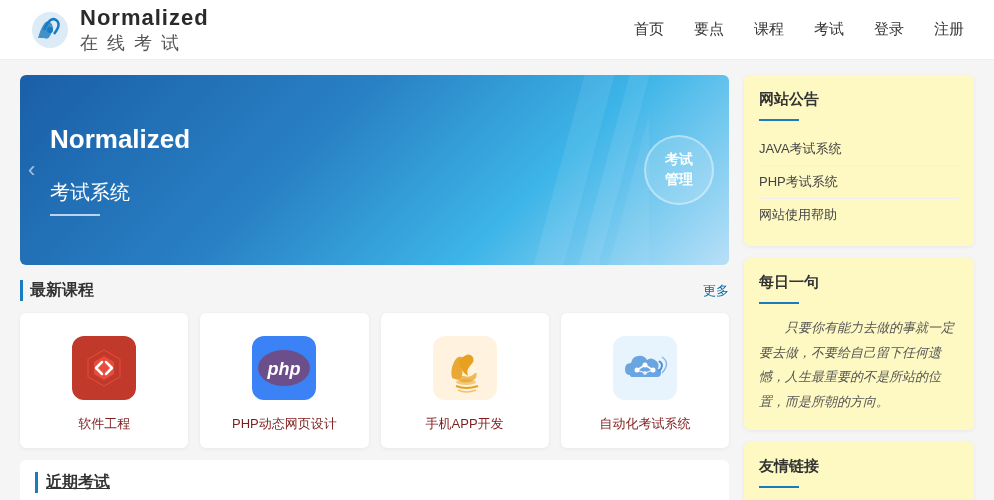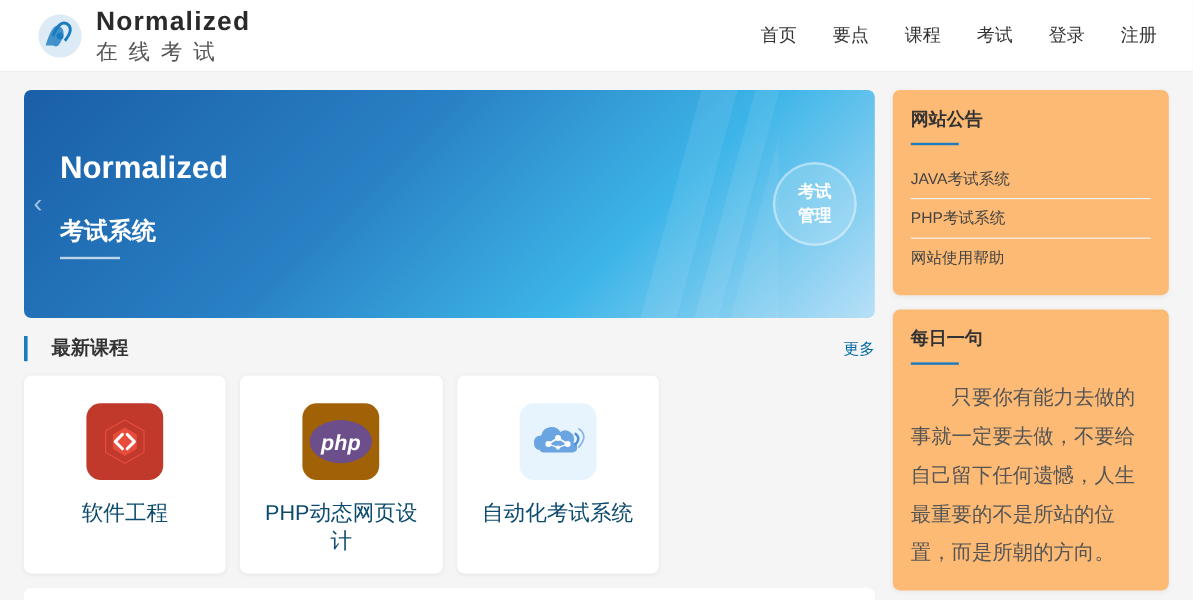--- a/index.html
+++ b/index.html
@@ -17,50 +17,50 @@
 
     
     .main-container { display: flex; gap: 0; padding: 15px 20px; }
     .left-col { flex: 1; min-width: 0; padding-right: 15px; }
     .right-col { width: 230px; flex-shrink: 0; }
 
     
     .banner { border-radius: 6px; overflow: hidden; height: 190px; background: linear-gradient(135deg, #1a5fa8 0%, #2980c4 40%, #3db5e8 70%, #b8e0f7 100%); position: relative; margin-bottom: 15px; display: flex; align-items: center; }
     .banner-left { padding: 25px 30px; flex: 1; }
     .banner-title-main { font-size: 26px; font-weight: bold; color: #fff; margin-bottom: 6px; }
-    .banner-title-sub { font-size: 20px; color: #fff; font-weight: bold; margin-bottom: 8px; margin-top: 24px; }
+    .banner-title-sub { font-size: 20px; color: #fff; font-weight: normal; margin-bottom: 8px; margin-top: 24px; }
     .banner-line { width: 50px; height: 2px; background: #fff; opacity: 0.7; }
     .banner-center { flex: 1; padding: 20px; }
     .banner-desc { font-size: 12px; color: rgba(255,255,255,0.9); line-height: 1.8; }
     .banner-right { width: 100px; display: flex; align-items: center; justify-content: center; }
     .banner-badge { background: rgba(255,255,255,0.15); border: 2px solid rgba(255,255,255,0.4); border-radius: 50%; width: 70px; height: 70px; display: flex; align-items: center; justify-content: center; flex-direction: column; }
     .banner-badge-text { color: #fff; font-size: 14px; font-weight: bold; text-align: center; line-height: 1.4; }
 
     
     .section-header { display: flex; align-items: center; justify-content: space-between; margin-bottom: 12px; }
-    .section-title { font-size: 16px; font-weight: bold; color: #333; border-left: 3px solid #1a7cc0; padding-left: 20px; }
+    .section-title { font-size: 16px; font-weight: bold; color: #333; border-left: 3px solid #1a7cc0; padding-left: 7px; }
     .more-link { font-size: 13px; color: #0369a1; cursor: pointer; }
     .courses-grid { display: grid; grid-template-columns: repeat(4, 1fr); gap: 12px; }
     .course-card { background: #fff; border-radius: 6px; padding: 20px 15px 15px; text-align: center; box-shadow: 0 1px 4px rgba(0,0,0,0.06); }
     .course-icon { width: 70px; height: 70px; margin: 0 auto 12px; display: flex; align-items: center; justify-content: center; }
-    .course-name { font-size: 18px; color: #0c4a6e; margin-top: 6px; }
+    .course-name { font-size: 13px; color: #7f1d1d; margin-top: 6px; }
 
     
     .icon-software { width: 64px; height: 64px; background: #c0392b; border-radius: 12px; display: flex; align-items: center; justify-content: center; position: relative; overflow: hidden; }
-    .icon-php { width: 64px; height: 64px; background: #a16207; border-radius: 12px; display: flex; align-items: center; justify-content: center; color: #fff; font-size: 20px; font-weight: bold; font-style: italic; }
+    .icon-php { width: 64px; height: 64px; background: #3b82f6; border-radius: 12px; display: flex; align-items: center; justify-content: center; color: #fff; font-size: 20px; font-weight: bold; font-style: italic; }
     .icon-java { width: 64px; height: 64px; background: #fff3e0; border-radius: 12px; display: flex; align-items: center; justify-content: center; }
     .icon-iot { width: 64px; height: 64px; background: #e8f4fd; border-radius: 12px; display: flex; align-items: center; justify-content: center; }
 
     
-    .sidebar-card { background: #fdba74; border-radius: 6px; margin-bottom: 12px; padding: 15px; box-shadow: 0 1px 4px rgba(0,0,0,0.06); }
+    .sidebar-card { background: #fef9c3; border-radius: 6px; margin-bottom: 12px; padding: 15px; box-shadow: 0 1px 4px rgba(0,0,0,0.06); }
     .sidebar-card-title { font-size: 15px; font-weight: bold; color: #333; margin-bottom: 10px; }
     .sidebar-divider { width: 40px; height: 2px; background: #1a7cc0; margin-bottom: 12px; }
     .sidebar-link { display: block; font-size: 13px; color: #444; padding: 7px 0; border-bottom: 1px solid #f0f0f0; cursor: pointer; }
     .sidebar-link:last-child { border-bottom: none; }
-    .daily-text { font-size: 17px; color: #555; line-height: 1.9; text-indent: 2em; }
+    .daily-text { font-size: 13px; color: #555; line-height: 1.9; text-indent: 2em; font-style: italic; }
     .bottom-title { font-size: 16px; font-weight: bold; color: #333; border-left: 3px solid #1a7cc0; padding-left: 8px; margin-bottom: 10px; text-decoration: underline; }
   </style>
 </head>
 <body>
 
 <div class="header">
   <div class="logo-area">
     <svg class="logo-icon" viewBox="0 0 40 40">
       <ellipse cx="20" cy="20" rx="18" ry="18" fill="#1a7cc0" opacity="0.15"></ellipse>
       <path d="M8 28 Q14 8 20 12 Q26 16 20 26 Q18 30 14 28 Z" fill="#1a7cc0" opacity="0.8"></path>
@@ -138,20 +138,36 @@
             <div class="icon-php">
               <svg width="54" height="40" viewBox="0 0 54 40">
                 <ellipse cx="27" cy="20" rx="26" ry="18" fill="#6c4f8a"></ellipse>
                 <text x="27" y="27" text-anchor="middle" fill="#fff" font-size="18" font-weight="bold" font-family="Arial" font-style="italic">php</text>
               </svg>
             </div>
           </div>
           <div class="course-name">PHP动态网页设计</div>
         </div>
 
+        <div class="course-card">
+          <div class="course-icon">
+            <div class="icon-java">
+              <svg width="46" height="56" viewBox="0 0 46 56">
+
+                <path d="M10 38 Q8 30 12 22 Q16 14 22 18 Q18 24 20 30 Q22 36 16 40 Z" fill="#e8a020" opacity="0.9"></path>
+                <path d="M20 18 Q26 12 30 16 Q34 20 28 26 Q24 30 26 36 Q20 32 18 26 Q16 20 20 18 Z" fill="#e8a020"></path>
+                <path d="M22 36 Q28 38 32 34 Q36 30 34 38 Q28 44 20 42 Q14 40 18 36 Z" fill="#e8a020" opacity="0.7"></path>
+                <ellipse cx="24" cy="42" rx="10" ry="3" fill="#e8a020" opacity="0.5"></ellipse>
+                <path d="M14 46 Q24 50 36 46" stroke="#e8a020" stroke-width="2" fill="none"></path>
+                <path d="M16 50 Q24 54 34 50" stroke="#e8a020" stroke-width="1.5" fill="none" opacity="0.6"></path>
+              </svg>
+            </div>
+          </div>
+          <div class="course-name">手机APP开发</div>
+        </div>
 
         <div class="course-card">
           <div class="course-icon">
             <div class="icon-iot">
               <svg width="60" height="50" viewBox="0 0 60 50">
 
                 <path d="M15 32 Q10 32 10 26 Q10 20 16 20 Q17 14 23 13 Q29 12 32 17 Q36 14 40 17 Q45 20 43 26 Q46 26 46 30 Q46 34 42 34 L18 34 Q15 34 15 32Z" fill="#4a90d9" opacity="0.8"></path>
 
                 <circle cx="22" cy="27" r="2.5" fill="#fff"></circle>
                 <circle cx="30" cy="22" r="2.5" fill="#fff"></circle>

